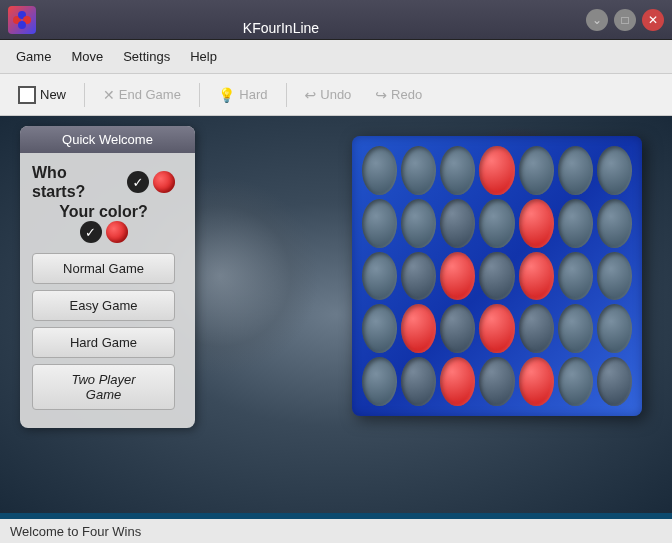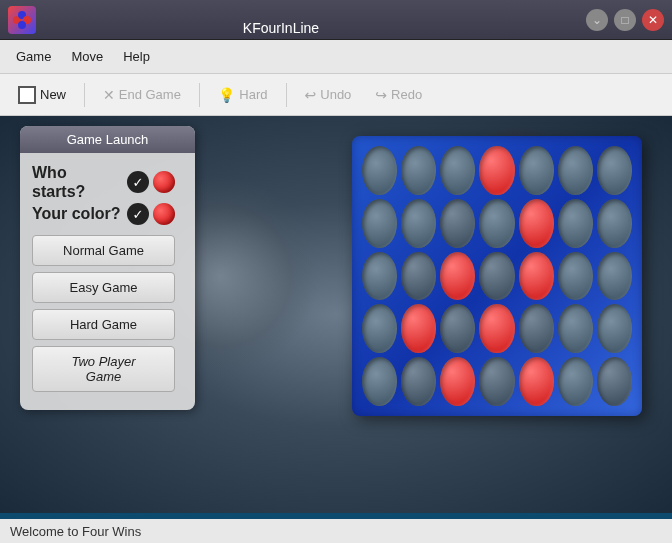--- a/index.html
+++ b/index.html
@@ -205,20 +205,21 @@
       height: 22px;
       border-radius: 50%;
       background: radial-gradient(circle at 35% 35%, #ff6666, #cc0000);
       box-shadow: inset -2px -2px 4px rgba(0,0,0,0.3);
     }
     .color-row {
       display: flex;
       align-items: center;
       justify-content: space-between;
       margin-bottom: 10px;
+      flex-direction: column;
     }
     .color-label {
       font-size: 16px;
       font-weight: bold;
       color: #222;
     }
     .game-btn {
       display: block;
       width: 100%;
       margin: 6px 0;
@@ -301,20 +302,21 @@
   <div class="title-bar-controls">
     <button class="title-btn title-btn-min">⌄</button>
     <button class="title-btn title-btn-max">□</button>
     <button class="title-btn title-btn-close">✕</button>
   </div>
 </div>
 
 <div class="menu-bar">
   <div class="menu-item">Game</div>
   <div class="menu-item">Move</div>
+  <div class="menu-item">Settings</div>
   <div class="menu-item">Help</div>
 </div>
 
 <div class="toolbar">
   <button class="toolbar-btn">
     <span class="new-icon-square"></span>
     <span>New</span>
   </button>
   <div class="toolbar-separator"></div>
   <button class="toolbar-btn disabled">
@@ -336,21 +338,21 @@
     <span>Redo</span>
   </button>
 </div>
 
 <div class="game-area">
 
   <div class="bg-deco bg-deco-1"></div>
   <div class="bg-deco bg-deco-2"></div>
 
   <div class="quick-launch">
-    <div class="quick-launch-header">Game Launch</div>
+    <div class="quick-launch-header">Quick Welcome</div>
     <div class="quick-launch-body">
 
       <div class="starts-row">
         <div style="font-size:16px;font-weight:bold;color:#222;line-height:1.2;">
           <div>Who</div>
           <div>starts?</div>
         </div>
         <div class="color-icons">
           <div class="check-icon">✓</div>
           <div class="red-circle"></div>

